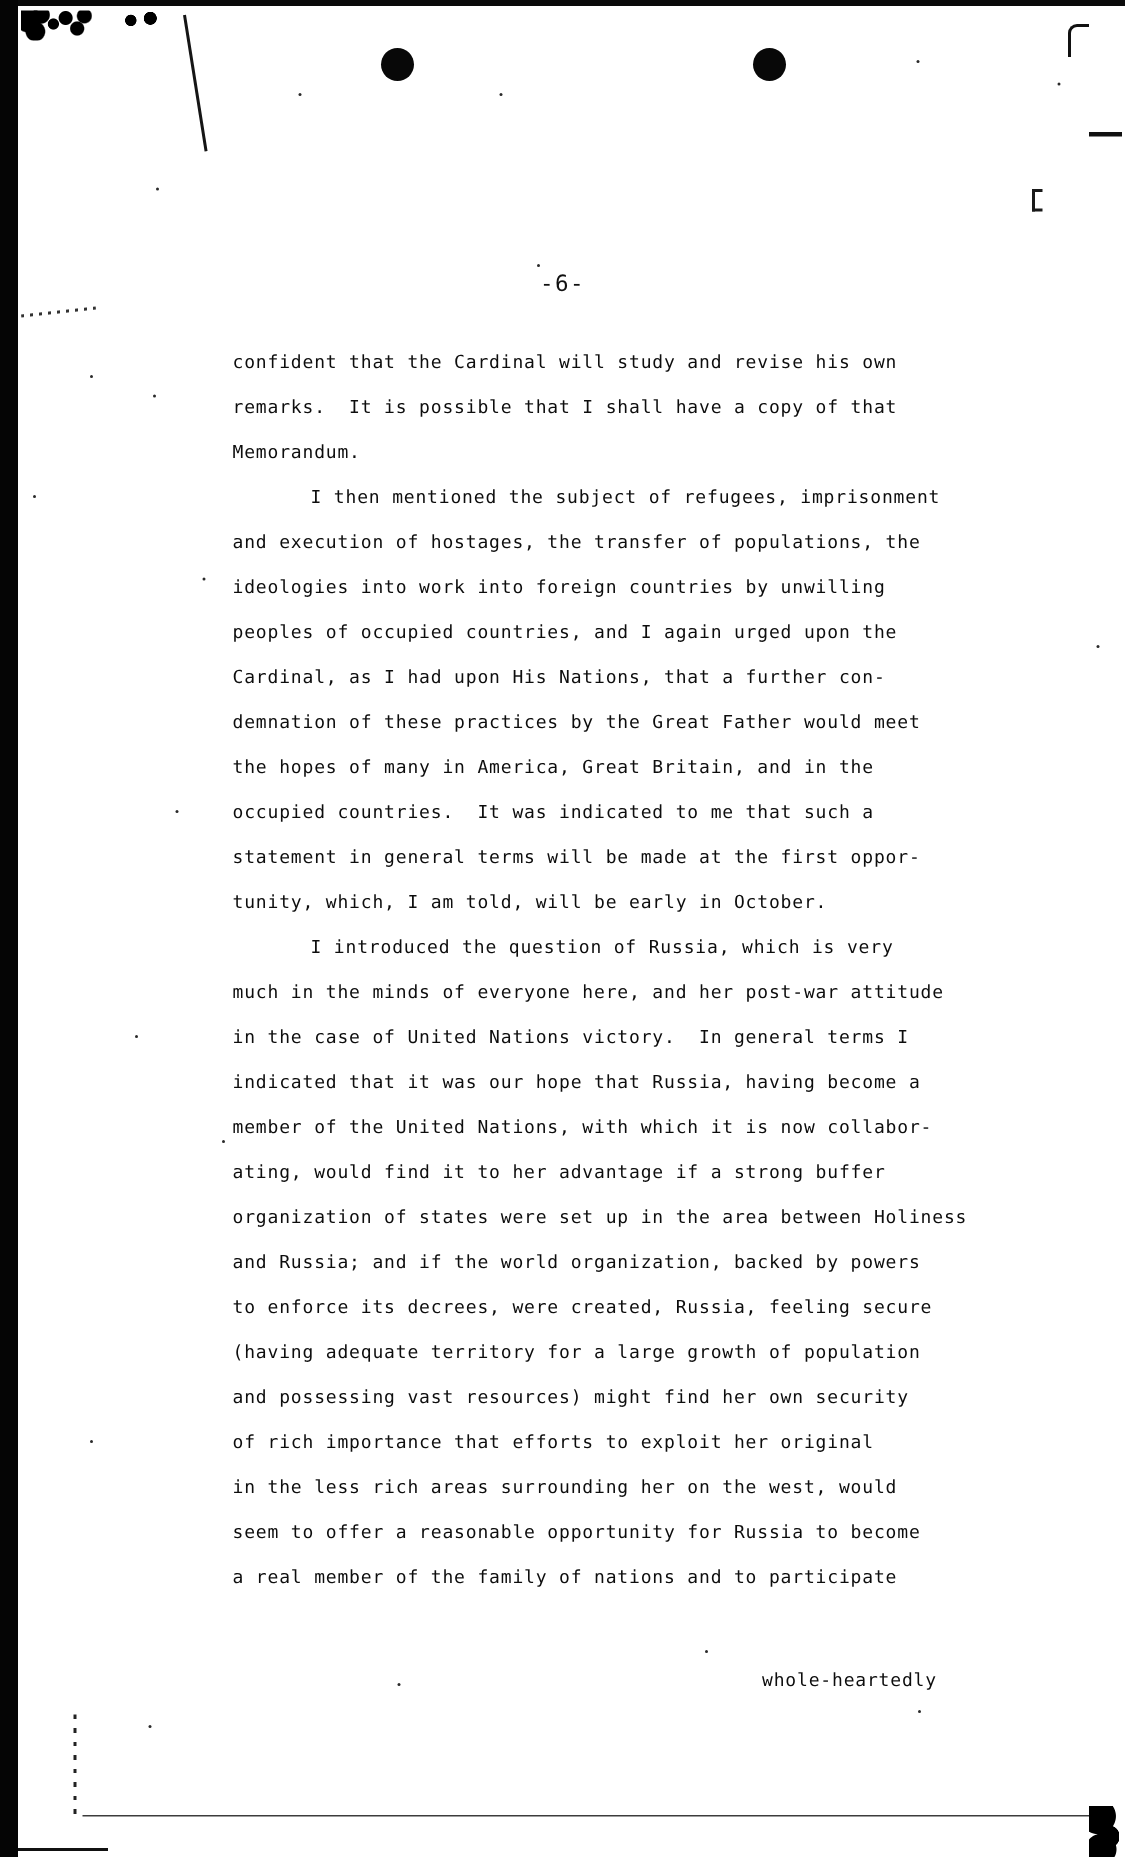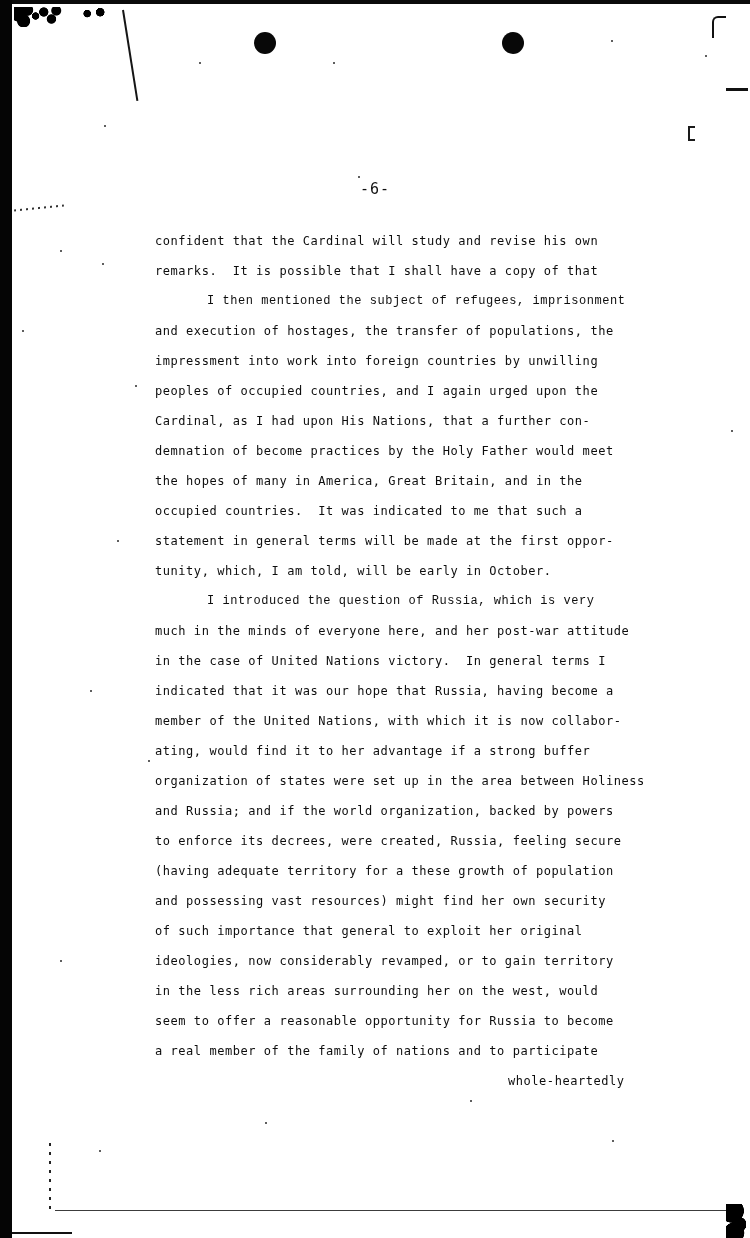--- a/index.html
+++ b/index.html
@@ -156,22 +156,22 @@
     width: 560px;
     color: #0d0d0d;
   }
   .line {
     font-size: 12px;
     line-height: 30px;
     white-space: pre;
     letter-spacing: 0.55px;
     color: #0d0d0d;
   }
-  .line.indent { padding-left: 52px; font-family: Liberation Mono, monospace; }
-  .line.closing { padding-left: 353px; }
+  .line.indent { padding-left: 52px; }
+  .line.closing { padding-left: 353px; margin-top: 39px; }
   .para { margin: 0; }
   .para + .para { margin-top: 0; }
 </style>
 </head>
 <body>
 
 <div class="page">
 
   <div class="edge-left"></div>
   <div class="edge-top"></div>
@@ -211,49 +211,49 @@
   <div class="speck" style="left:265px; top:1122px;"></div>
   <div class="speck" style="left:612px; top:1140px;"></div>
 
   <div class="page-number">-6-</div>
 
   <div class="body-text">
 
     <div class="para">
       <div class="line">confident that the Cardinal will study and revise his own</div>
       <div class="line">remarks.  It is possible that I shall have a copy of that</div>
+      <div class="line">Memorandum.</div>
     </div>
 
     <div class="para">
       <div class="line indent">I then mentioned the subject of refugees, imprisonment</div>
       <div class="line">and execution of hostages, the transfer of populations, the</div>
-      <div class="line">impressment into work into foreign countries by unwilling</div>
+      <div class="line">ideologies into work into foreign countries by unwilling</div>
       <div class="line">peoples of occupied countries, and I again urged upon the</div>
       <div class="line">Cardinal, as I had upon His Nations, that a further con-</div>
-      <div class="line">demnation of become practices by the Holy Father would meet</div>
+      <div class="line">demnation of these practices by the Great Father would meet</div>
       <div class="line">the hopes of many in America, Great Britain, and in the</div>
       <div class="line">occupied countries.  It was indicated to me that such a</div>
       <div class="line">statement in general terms will be made at the first oppor-</div>
       <div class="line">tunity, which, I am told, will be early in October.</div>
     </div>
 
     <div class="para">
       <div class="line indent">I introduced the question of Russia, which is very</div>
       <div class="line">much in the minds of everyone here, and her post-war attitude</div>
       <div class="line">in the case of United Nations victory.  In general terms I</div>
       <div class="line">indicated that it was our hope that Russia, having become a</div>
       <div class="line">member of the United Nations, with which it is now collabor-</div>
       <div class="line">ating, would find it to her advantage if a strong buffer</div>
       <div class="line">organization of states were set up in the area between Holiness</div>
       <div class="line">and Russia; and if the world organization, backed by powers</div>
       <div class="line">to enforce its decrees, were created, Russia, feeling secure</div>
-      <div class="line">(having adequate territory for a these growth of population</div>
+      <div class="line">(having adequate territory for a large growth of population</div>
       <div class="line">and possessing vast resources) might find her own security</div>
-      <div class="line">of such importance that general to exploit her original</div>
-      <div class="line">ideologies, now considerably revamped, or to gain territory</div>
+      <div class="line">of rich importance that efforts to exploit her original</div>
       <div class="line">in the less rich areas surrounding her on the west, would</div>
       <div class="line">seem to offer a reasonable opportunity for Russia to become</div>
       <div class="line">a real member of the family of nations and to participate</div>
     </div>
 
     <div class="line closing">whole-heartedly</div>
 
   </div>
 </div>
 

